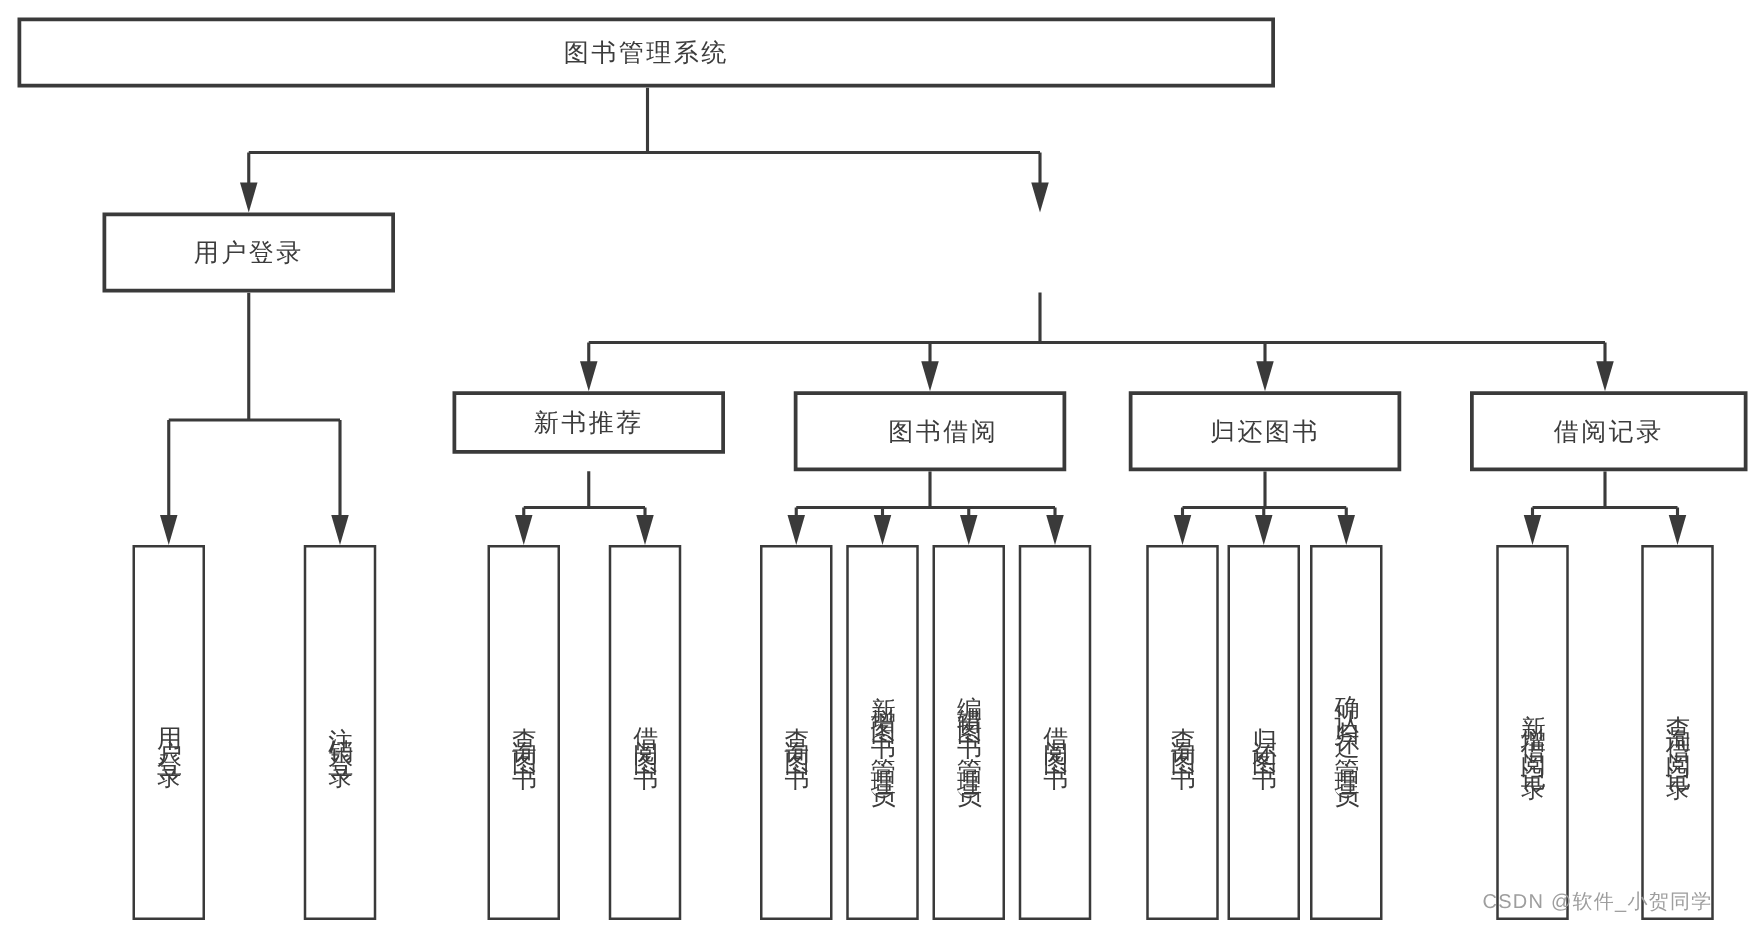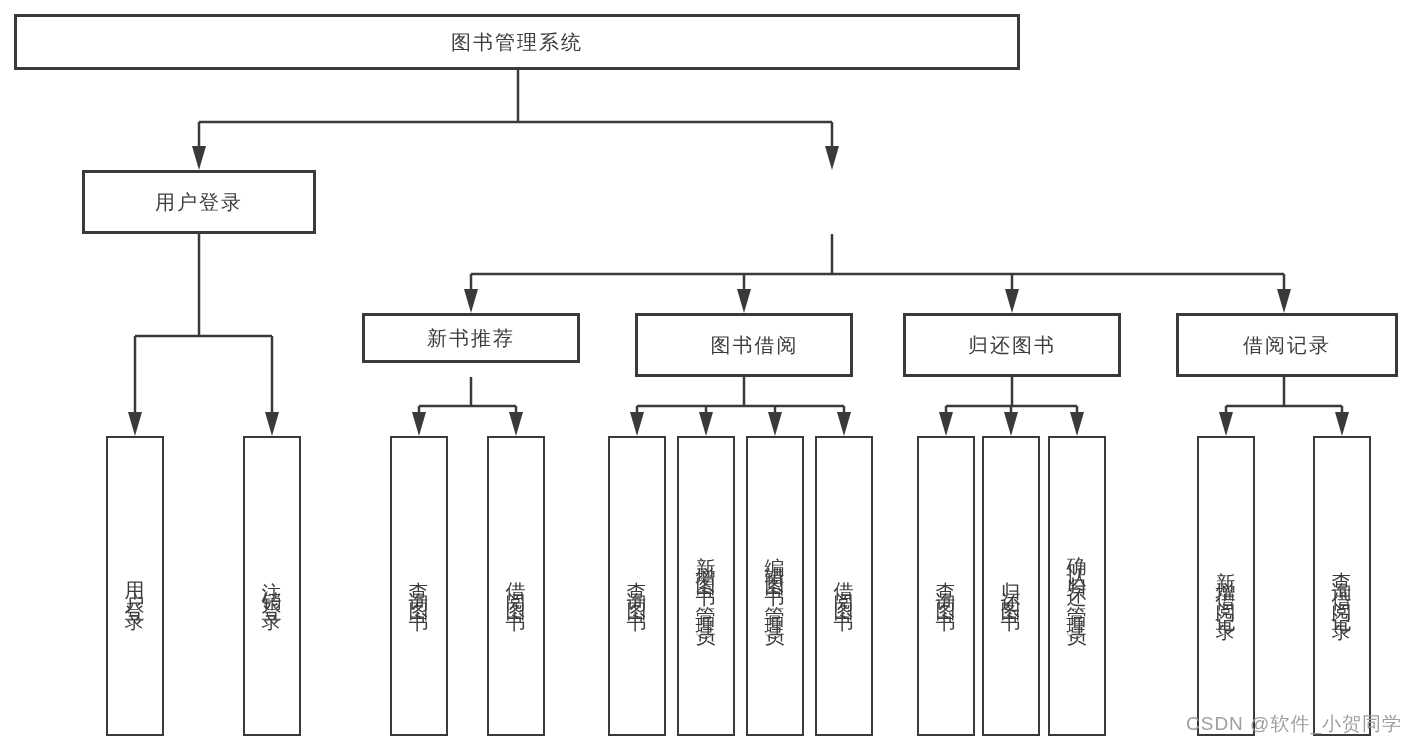--- a/index.html
+++ b/index.html
@@ -31,21 +31,21 @@
     writing-mode:vertical-rl;
     text-orientation:mixed;
     letter-spacing:10px;
     font-size:20px;
     white-space:normal;
     line-height:1;
   }
   #watermark{
     position:absolute;
     left:1186px;top:711px;
-    font-size:19px;
+    font-size:16px;
     letter-spacing:1px;
     color:#9e9e9e;
     z-index:3;
     white-space:nowrap;
   }
 </style>
 </head>
 <body>
 
 <div id="stage">

